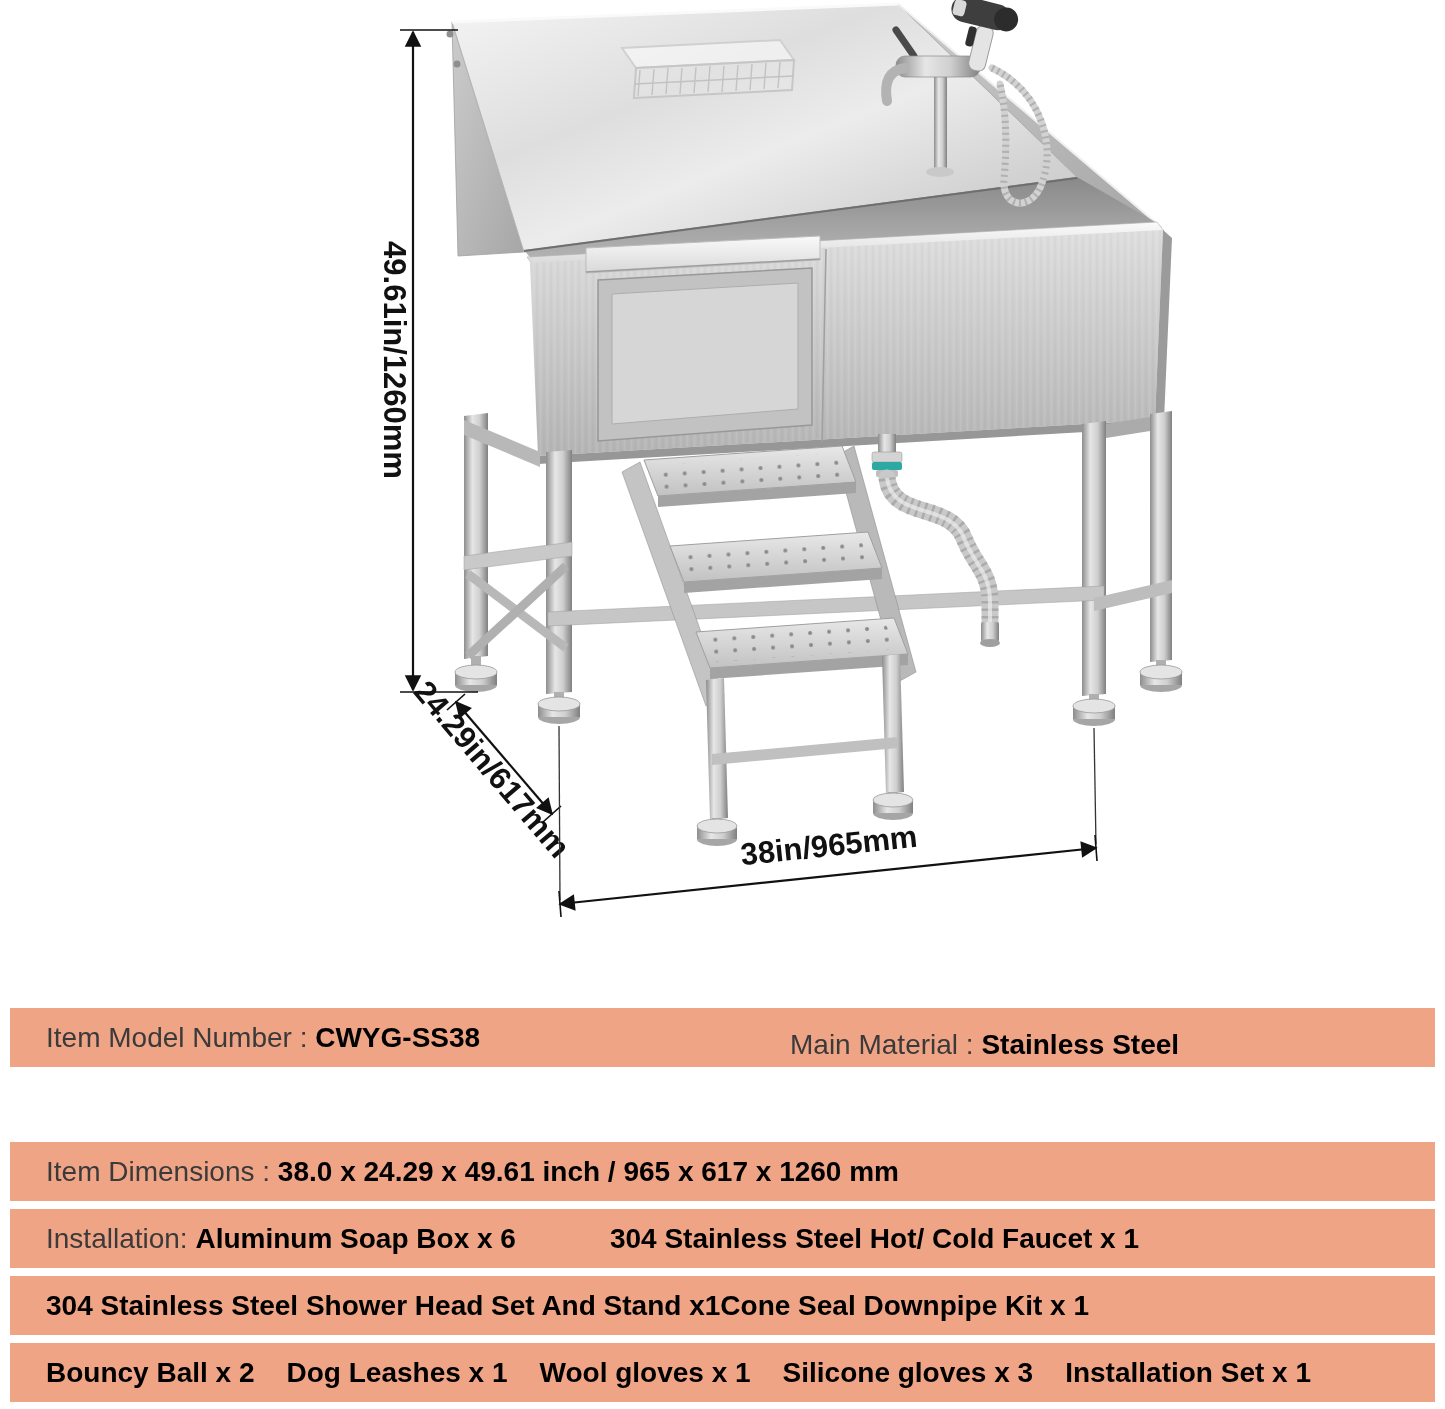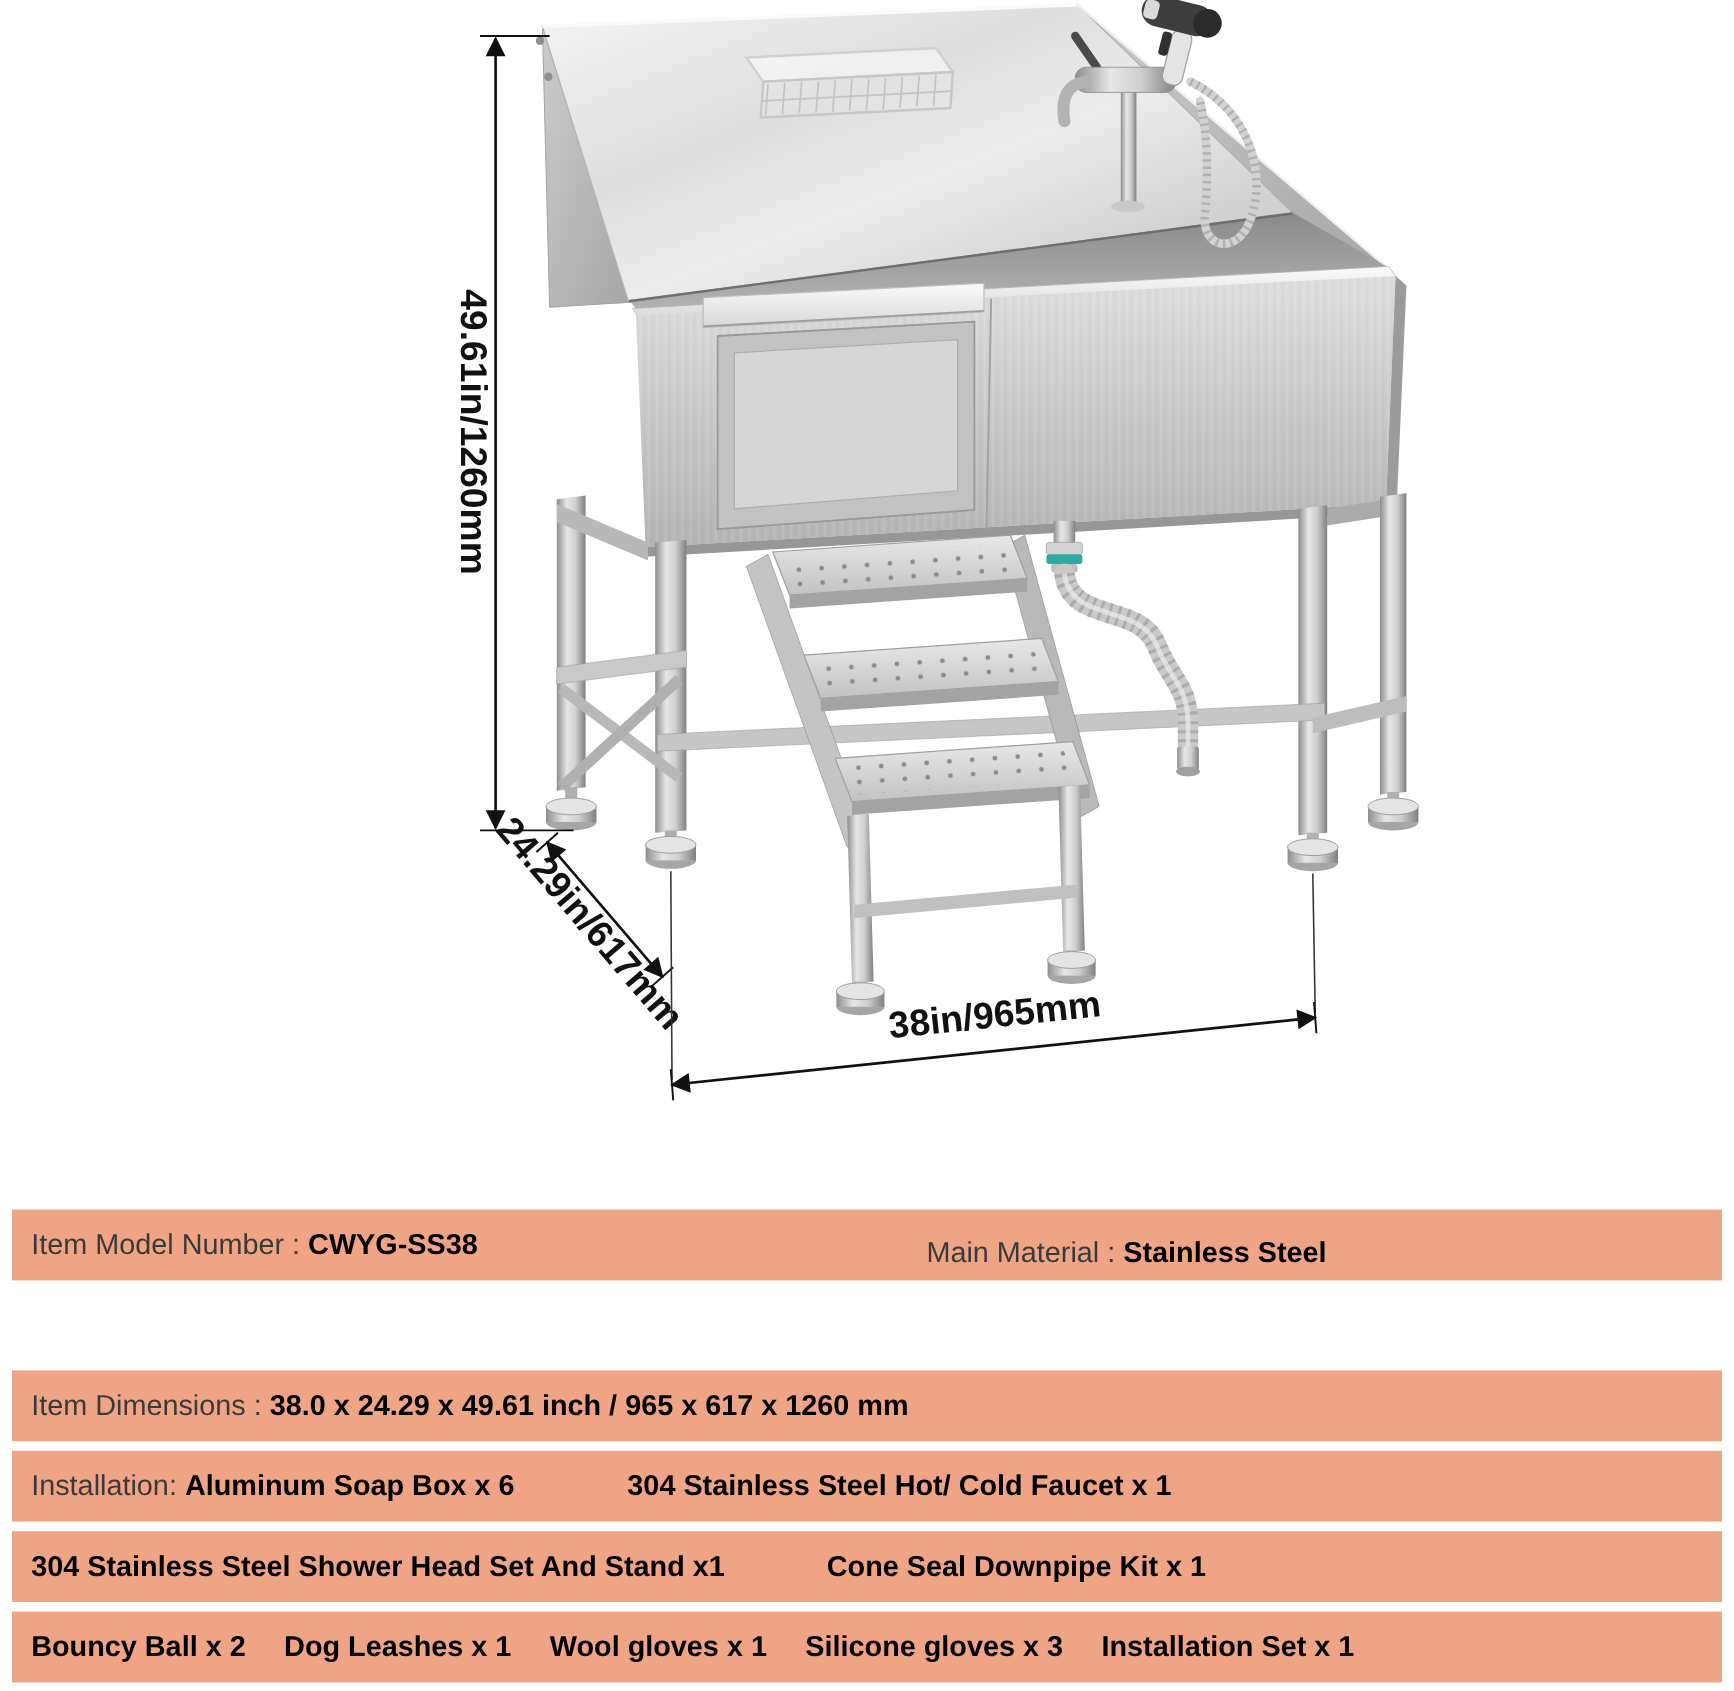--- a/index.html
+++ b/index.html
@@ -1,28 +1,28 @@
 <!DOCTYPE html>
 <html><head>
 <meta charset="utf-8">
 <style>
   html,body{margin:0;padding:0;background:#fff;}
   .page{position:relative;width:1445px;height:1409px;background:#ffffff;overflow:hidden;
         font-family:"Liberation Sans",sans-serif;}
   .illustration{position:absolute;top:0;left:0;}
   .spec-table{position:absolute;top:0;left:0;width:1445px;height:1409px;pointer-events:none;}
   .spec-row{position:absolute;left:10px;right:10px;height:59px;background:#f0a486;
-            display:flex;align-items:center;padding-left:16px;box-sizing:border-box;
-            font-size:24px;white-space:nowrap;}
+            display:flex;align-items:center;padding-left:36px;box-sizing:border-box;
+            font-size:28px;white-space:nowrap;}
   .cell{white-space:pre;}
   .lbl{color:#3a3a3a;font-weight:400;}
   .val{color:#000000;font-weight:700;}
-  .abs2{position:absolute;left:762px;margin-top:15px;}
+  .abs2{position:absolute;left:780px;margin-top:15px;}
   .m90{margin-left:94px;}
-  .m85{margin-left:85px;}
+  .m85{}
   .row-gap56{gap:32px;}
 </style>
 </head>
 <body>
 
 <div class="page">
 
   <svg class="illustration" width="1445" height="1000" viewBox="0 0 1445 1000" xmlns="http://www.w3.org/2000/svg">
     <defs>
       <linearGradient id="gBack" x1="0" y1="0" x2="1" y2="1">

